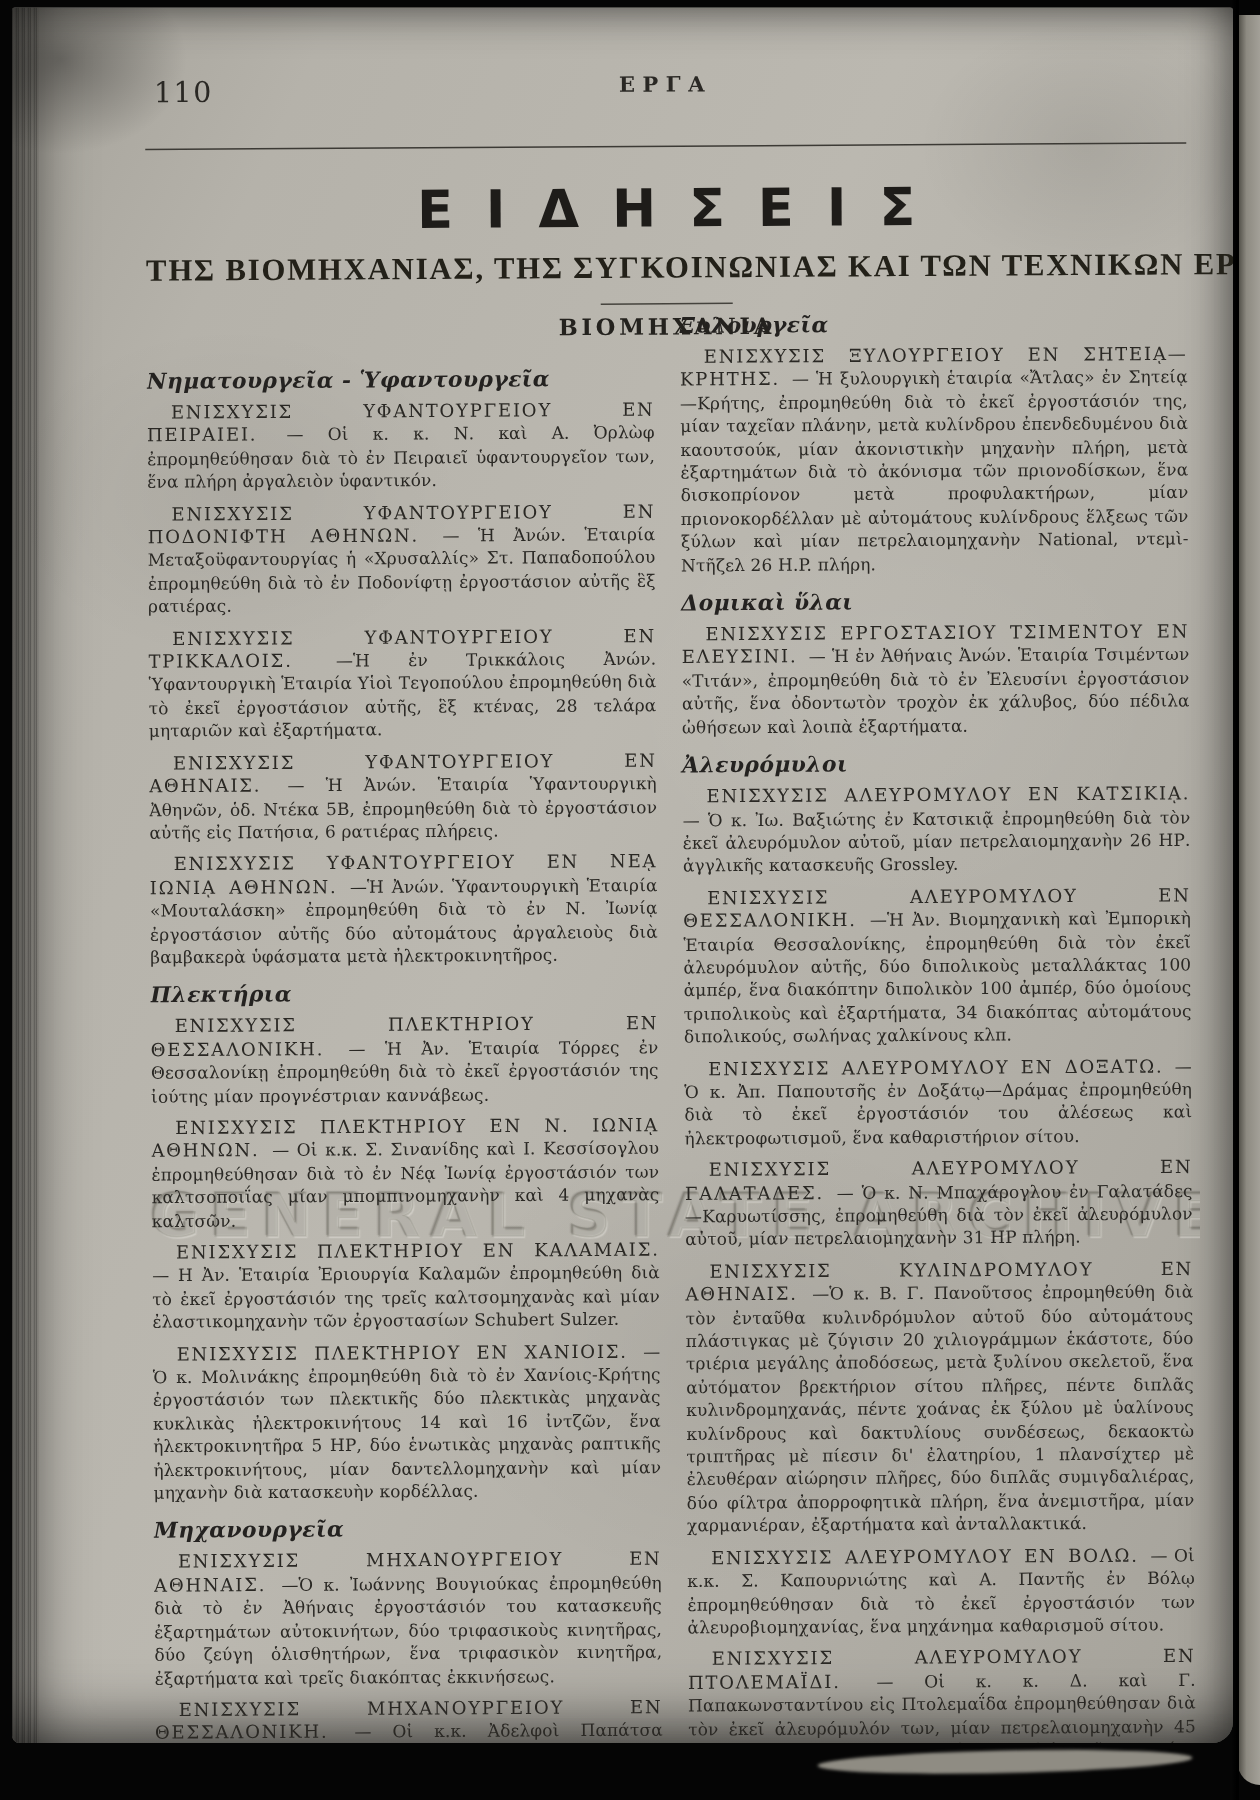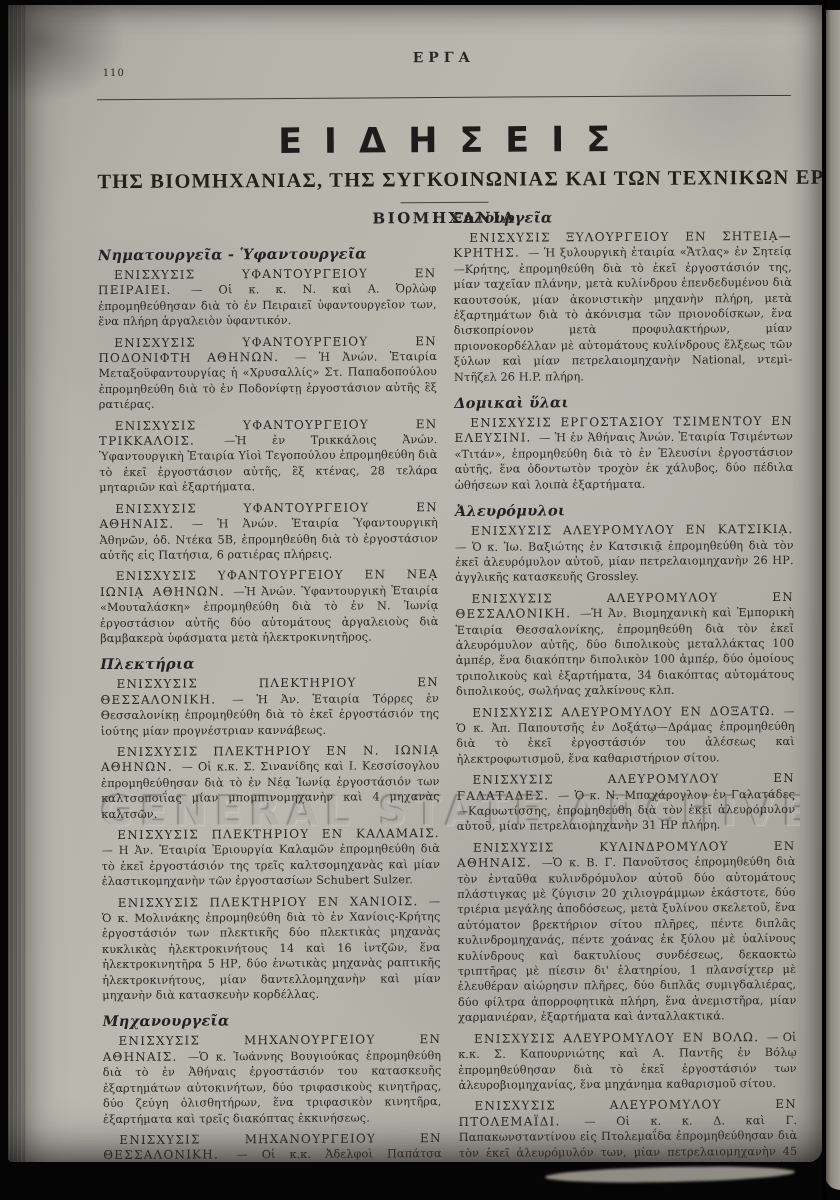--- a/index.html
+++ b/index.html
@@ -49,21 +49,21 @@
     background:repeating-linear-gradient(90deg,
       rgba(0,0,0,0.50) 0px,rgba(70,68,62,0.22) 1px,
       rgba(0,0,0,0.06) 2px,rgba(0,0,0,0.34) 3px,rgba(0,0,0,0.10) 4px);
   }
   
   .content{
     position:absolute;left:92px;top:40px;width:694px;
     color:#2a2824;transform:rotate(-0.35deg);
   }
   .running-header{position:relative;height:26px;}
-  .page-number{position:absolute;left:6px;top:20px;font-size:10px;letter-spacing:1px;}
+  .page-number{position:absolute;left:6px;top:4px;font-size:19px;letter-spacing:1px;}
   .journal-title{
     position:absolute;left:0;right:0;top:4px;text-align:center;
     font-size:14px;font-weight:bold;letter-spacing:5px;
   }
   .header-rule{border-bottom:1.6px solid #3c3a35;margin-top:26px;}
   .main-title{
     margin-top:22px;text-align:center;
     font-family:"DejaVu Sans",sans-serif;font-weight:700;
     font-size:35px;letter-spacing:22px;text-indent:22px;color:#1e1c19;
   }

